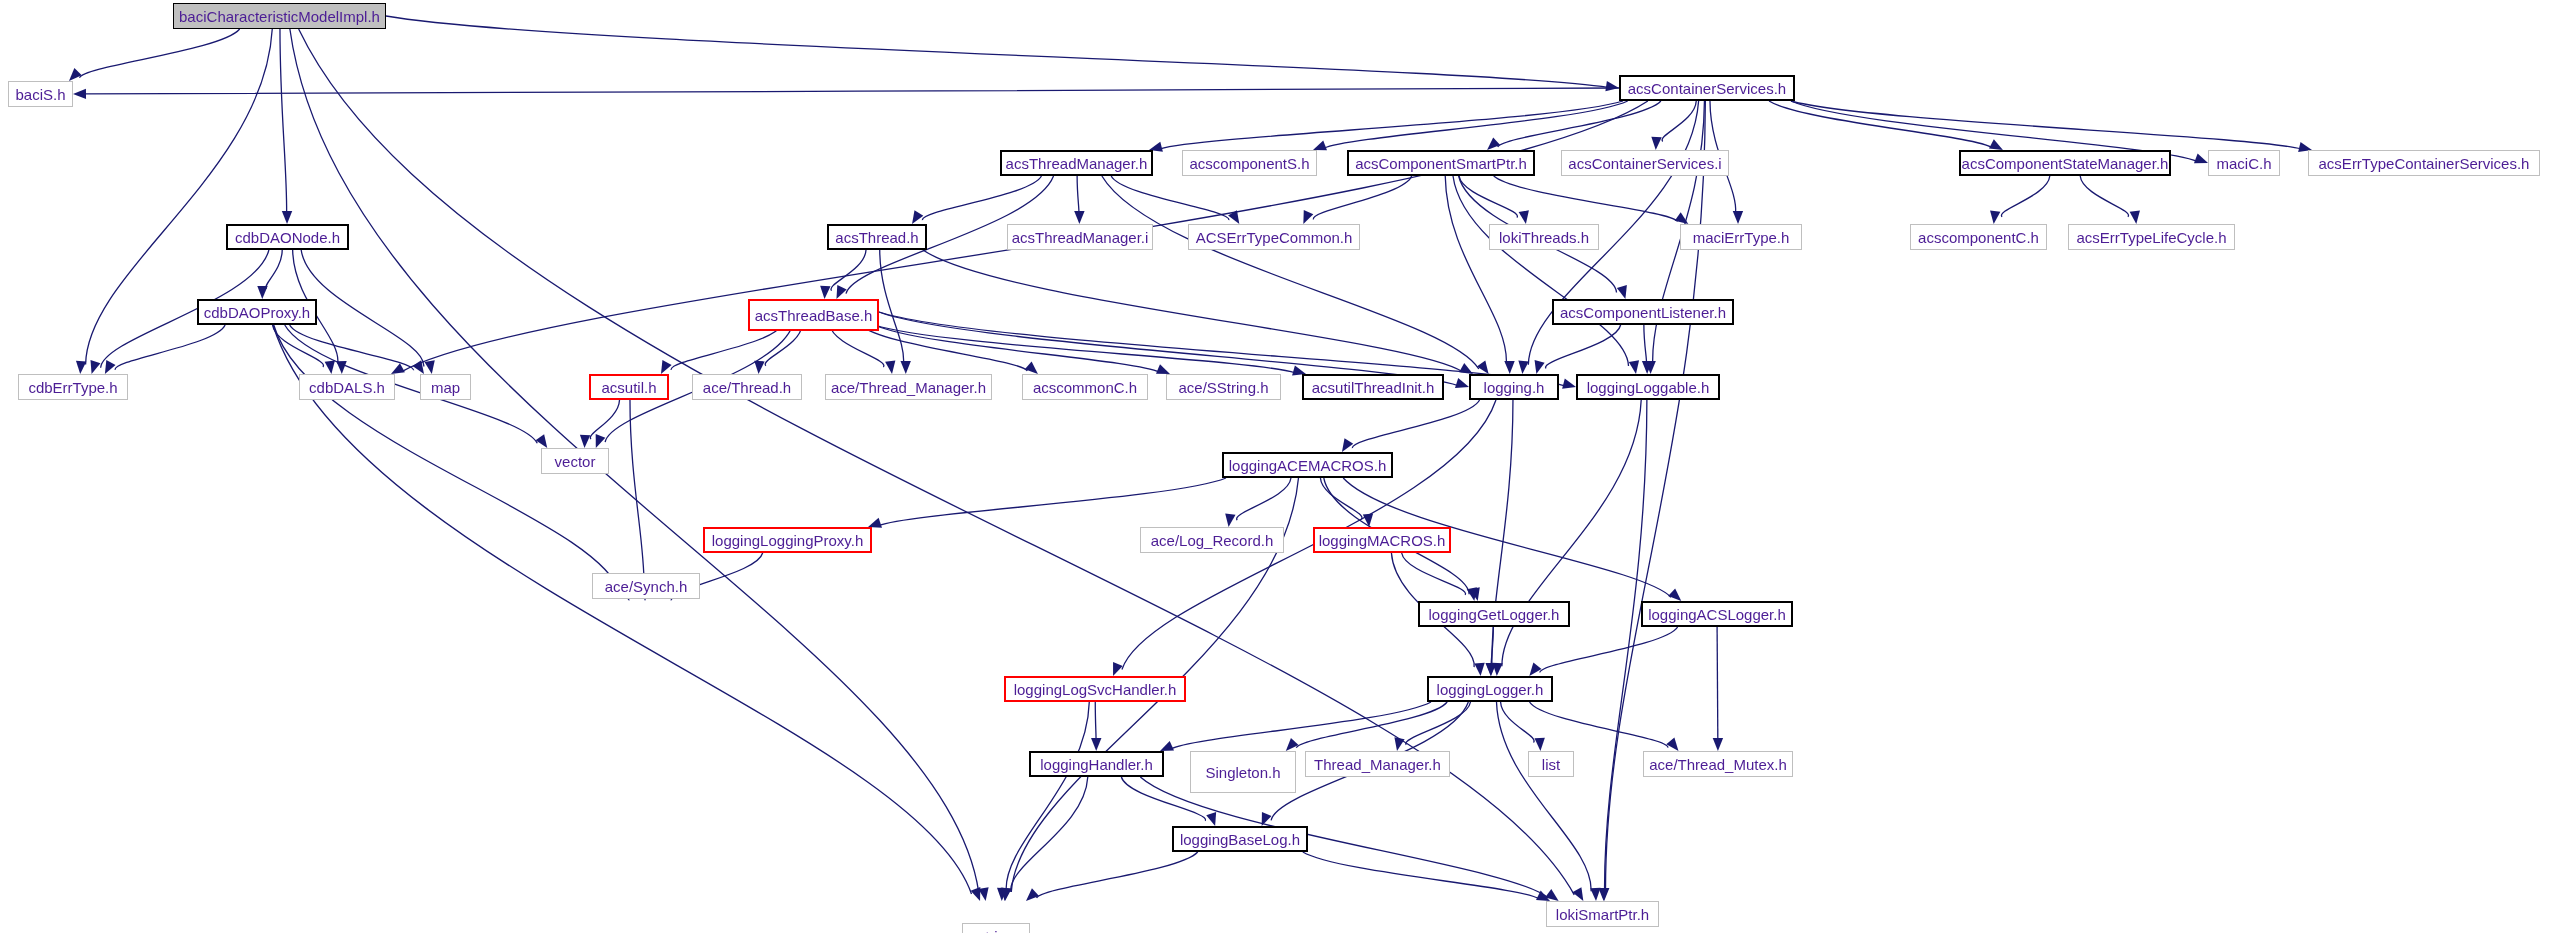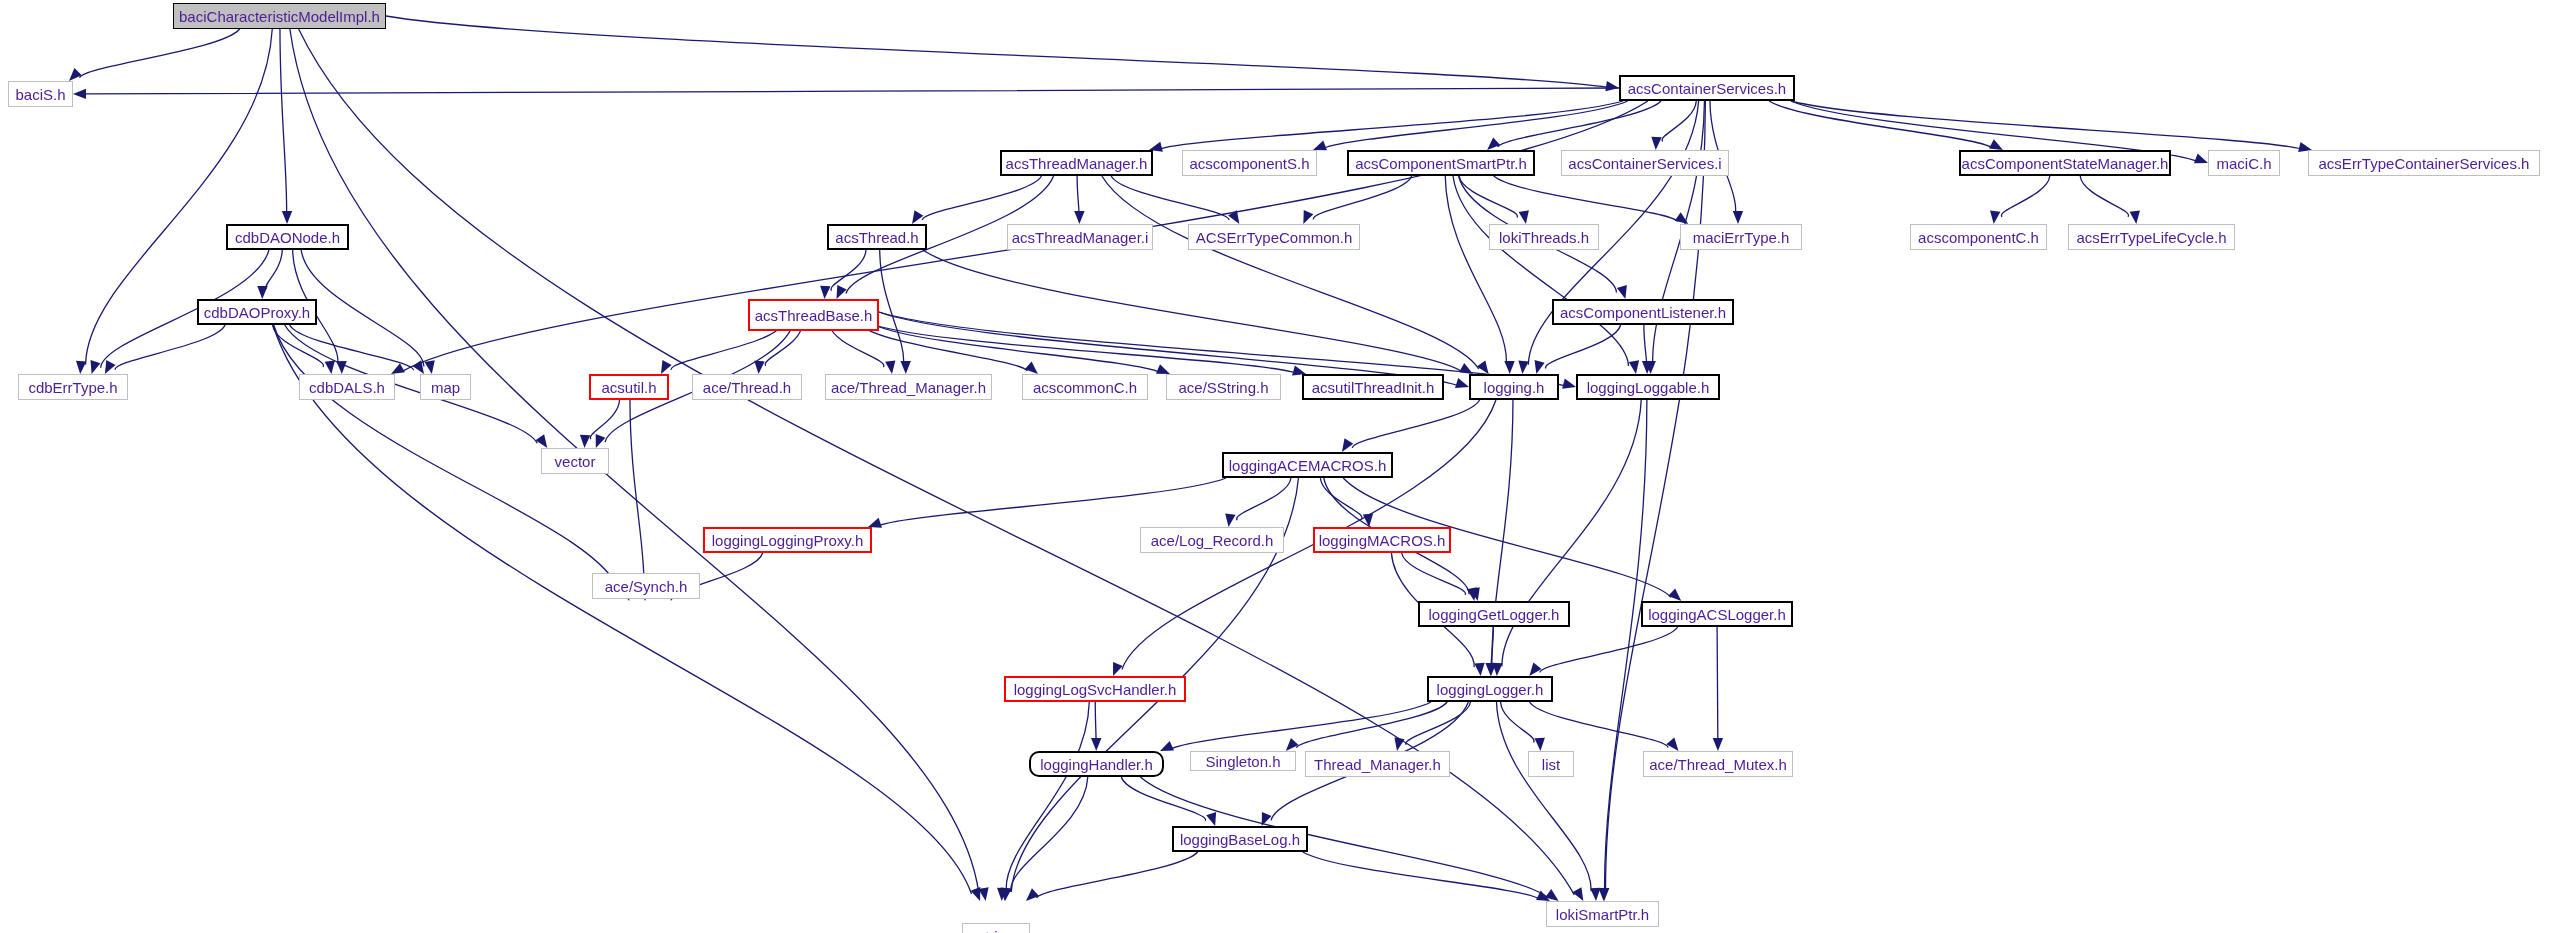--- a/index.html
+++ b/index.html
@@ -318,24 +318,24 @@
     </div>
     <div class="node plain" style="left: 592px; top: 573px; width: 108px; height: 26px;">
       <span>ace/Synch.h</span>
     </div>
     <div class="node red" style="left: 1004px; top: 676px; width: 182px; height: 26px;">
       <span>loggingLogSvcHandler.h</span>
     </div>
     <div class="node solid" style="left: 1427px; top: 676px; width: 126px; height: 26px;">
       <span>loggingLogger.h</span>
     </div>
-    <div class="node solid" style="left: 1029px; top: 751px; width: 135px; height: 26px; border-radius: 10px;">
+    <div class="node solid" style="left: 1029px; top: 751px; width: 135px; height: 26px;">
       <span>loggingHandler.h</span>
     </div>
-    <div class="node plain" style="left: 1190px; top: 751px; width: 106px; height: 20px; text-align: right;">
+    <div class="node plain" style="left: 1190px; top: 751px; width: 106px; height: 42px; text-align: right;">
       <span>Singleton.h</span>
     </div>
     <div class="node plain" style="left: 1305px; top: 751px; width: 145px; height: 26px;">
       <span>Thread_Manager.h</span>
     </div>
     <div class="node plain" style="left: 1528px; top: 751px; width: 46px; height: 26px;">
       <span>list</span>
     </div>
     <div class="node plain" style="left: 1643px; top: 751px; width: 150px; height: 26px;">
       <span>ace/Thread_Mutex.h</span>

